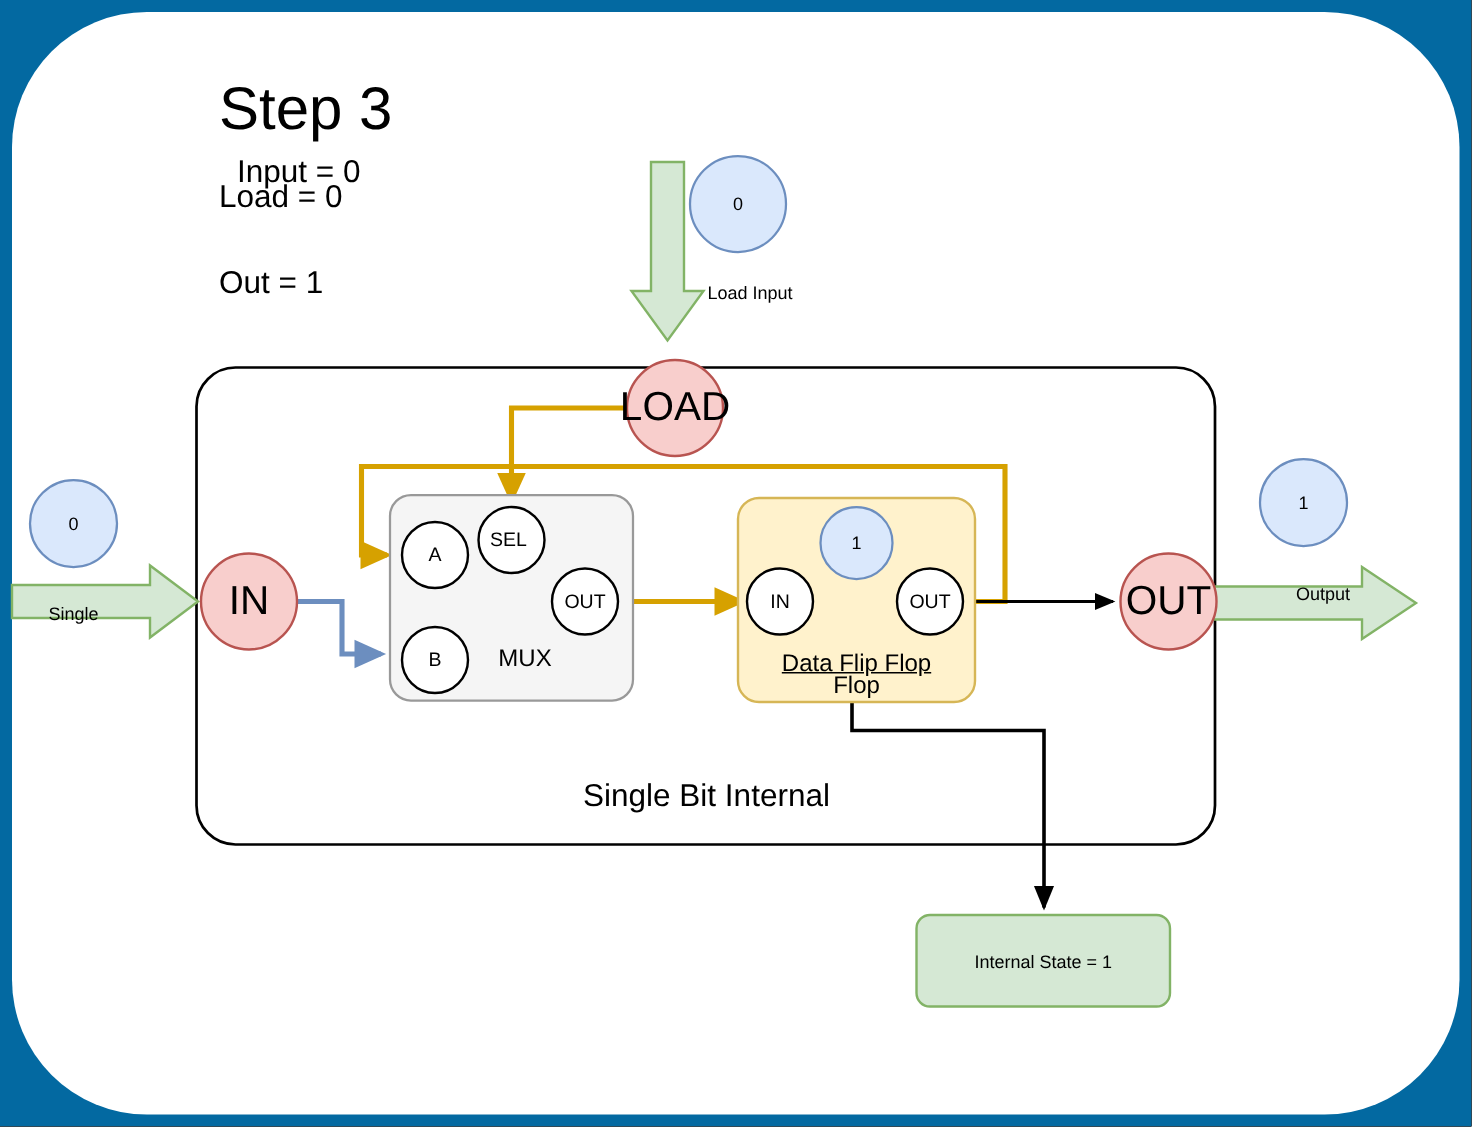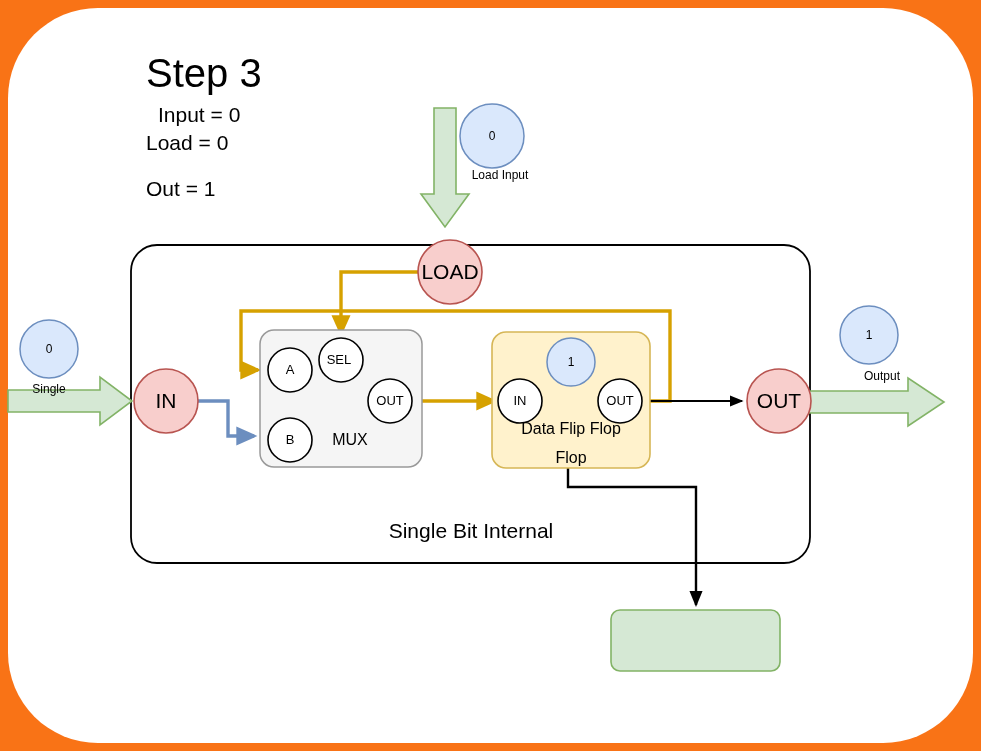--- a/index.html
+++ b/index.html
@@ -4,21 +4,21 @@
 <style>
   html, body {
     margin: 0;
     padding: 0;
     background: #000000;
   }
   #root {
     position: relative;
     width: 981px;
     height: 751px;
-    background: #f97316;
+    background: #0369a1;
     overflow: hidden;
     font-family: "Liberation Sans", sans-serif;
   }
   #canvas {
     position: absolute;
     left: 8px;
     top: 8px;
     width: 965px;
     height: 735px;
     background: #ffffff;
@@ -46,30 +46,31 @@
     font-size: 21px;
   }
   .reg-label {
     font-size: 21px;
   }
   .port-label {
     font-size: 13px;
     text-align: center;
   }
   .big-port-label {
-    font-size: 21px;
+    font-size: 27px;
   }
   .chip-label {
     font-size: 16px;
     text-align: left;
     line-height: 1.25;
   }
   .io-label {
     font-size: 12px;
     text-align: center;
+    margin-top: 20px;
   }
   .val-label {
     font-size: 12px;
     text-align: center;
   }
   .state-label {
     font-size: 12px;
     text-align: center;
   }
   .centerbox {
@@ -139,21 +140,21 @@
     <circle cx="779" cy="401" r="32" fill="#f8cecc" stroke="#b85450" stroke-width="1.6"></circle>
     <circle cx="450" cy="272" r="32" fill="#f8cecc" stroke="#b85450" stroke-width="1.6"></circle>
 
     <circle cx="492" cy="136" r="32" fill="#dae8fc" stroke="#6c8ebf" stroke-width="1.5"></circle>
     <circle cx="49" cy="349" r="29" fill="#dae8fc" stroke="#6c8ebf" stroke-width="1.5"></circle>
     <circle cx="869" cy="335" r="29" fill="#dae8fc" stroke="#6c8ebf" stroke-width="1.5"></circle>
   </svg>
 
   <div class="txt title" style="left:146px; top:50px;">Step 3</div>
   <div class="txt subline" style="left:146px; top:103px;margin-left:12px;">Input = 0</div>
-  <div class="txt subline" style="left:146px; top:131px;text-align:center;">Load = 0</div>
+  <div class="txt subline" style="left:146px; top:120px;text-align:center;">Load = 0</div>
   <div class="txt subline" style="left:146px; top:177px;">Out = 1</div>
 
   <div class="txt val-label centerbox" style="left:462px; top:126px; width:60px; height:20px;">0</div>
   <div class="txt io-label centerbox" style="left:442px; top:167px; width:116px; height:16px;">Load Input</div>
 
   <div class="txt val-label centerbox" style="left:19px; top:339px; width:60px; height:20px;">0</div>
   <div class="txt io-label centerbox" style="left:9px; top:381px; width:80px; height:16px;">Single</div>
 
   <div class="txt val-label centerbox" style="left:839px; top:325px; width:60px; height:20px;">1</div>
   <div class="txt io-label centerbox" style="left:829px; top:368px; width:106px; height:16px;">Output</div>
@@ -166,17 +167,18 @@
 
   <div class="txt port-label centerbox" style="left:270px; top:361px; width:40px; height:18px;">A</div>
   <div class="txt port-label centerbox" style="left:270px; top:431px; width:40px; height:18px;">B</div>
   <div class="txt port-label centerbox" style="left:321px; top:351px; width:36px; height:18px;">SEL</div>
   <div class="txt port-label centerbox" style="left:370px; top:392px; width:40px; height:18px;">OUT</div>
   <div class="txt chip-label centerbox" style="left:320px; top:431px; width:60px; height:18px;">MUX</div>
 
   <div class="txt port-label centerbox" style="left:500px; top:392px; width:40px; height:18px;">IN</div>
   <div class="txt port-label centerbox" style="left:600px; top:392px; width:40px; height:18px;">OUT</div>
   <div class="txt val-label centerbox" style="left:541px; top:352px; width:60px; height:20px;">1</div>
-  <div class="txt chip-label centerbox" style="left:498px; top:421px; width:146px; height:16px;">Data Flip Flop</div>
+  <div class="txt chip-label centerbox" style="left:498px; top:435px; width:146px; height:16px;text-decoration:underline;">Data Flip Flop</div>
   <div class="txt chip-label centerbox" style="left:498px; top:450px; width:146px; height:16px;">Flop</div>
 
+  <div class="txt state-label centerbox" style="left:611px; top:632px; width:169px; height:18px;">Internal State = 1</div>
 
 </div>
 
 </body></html>

